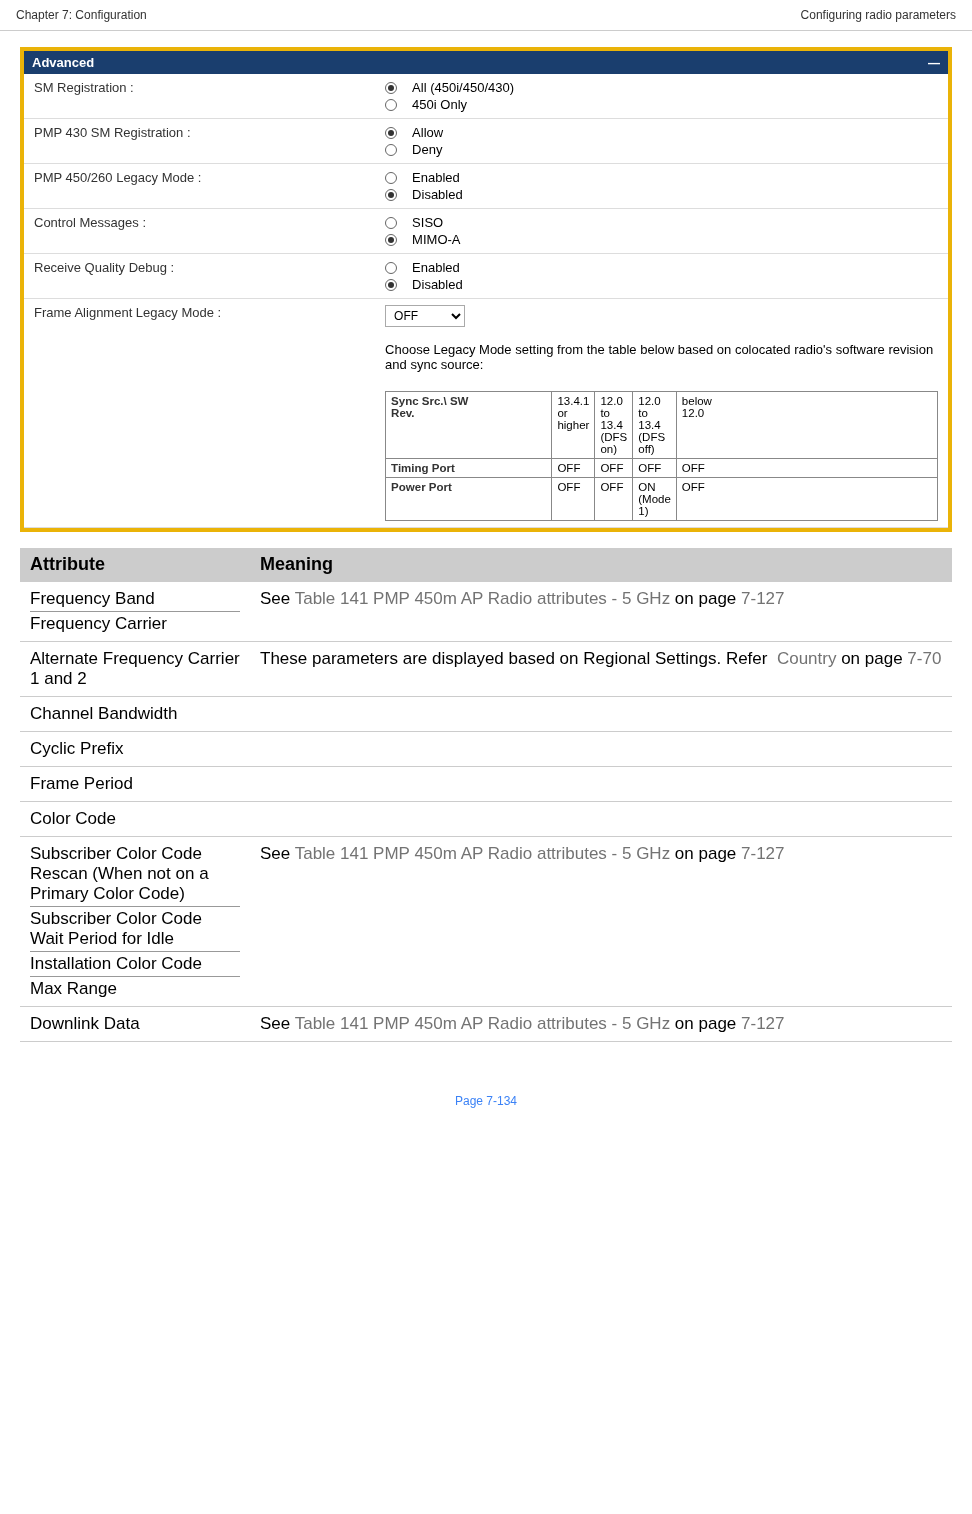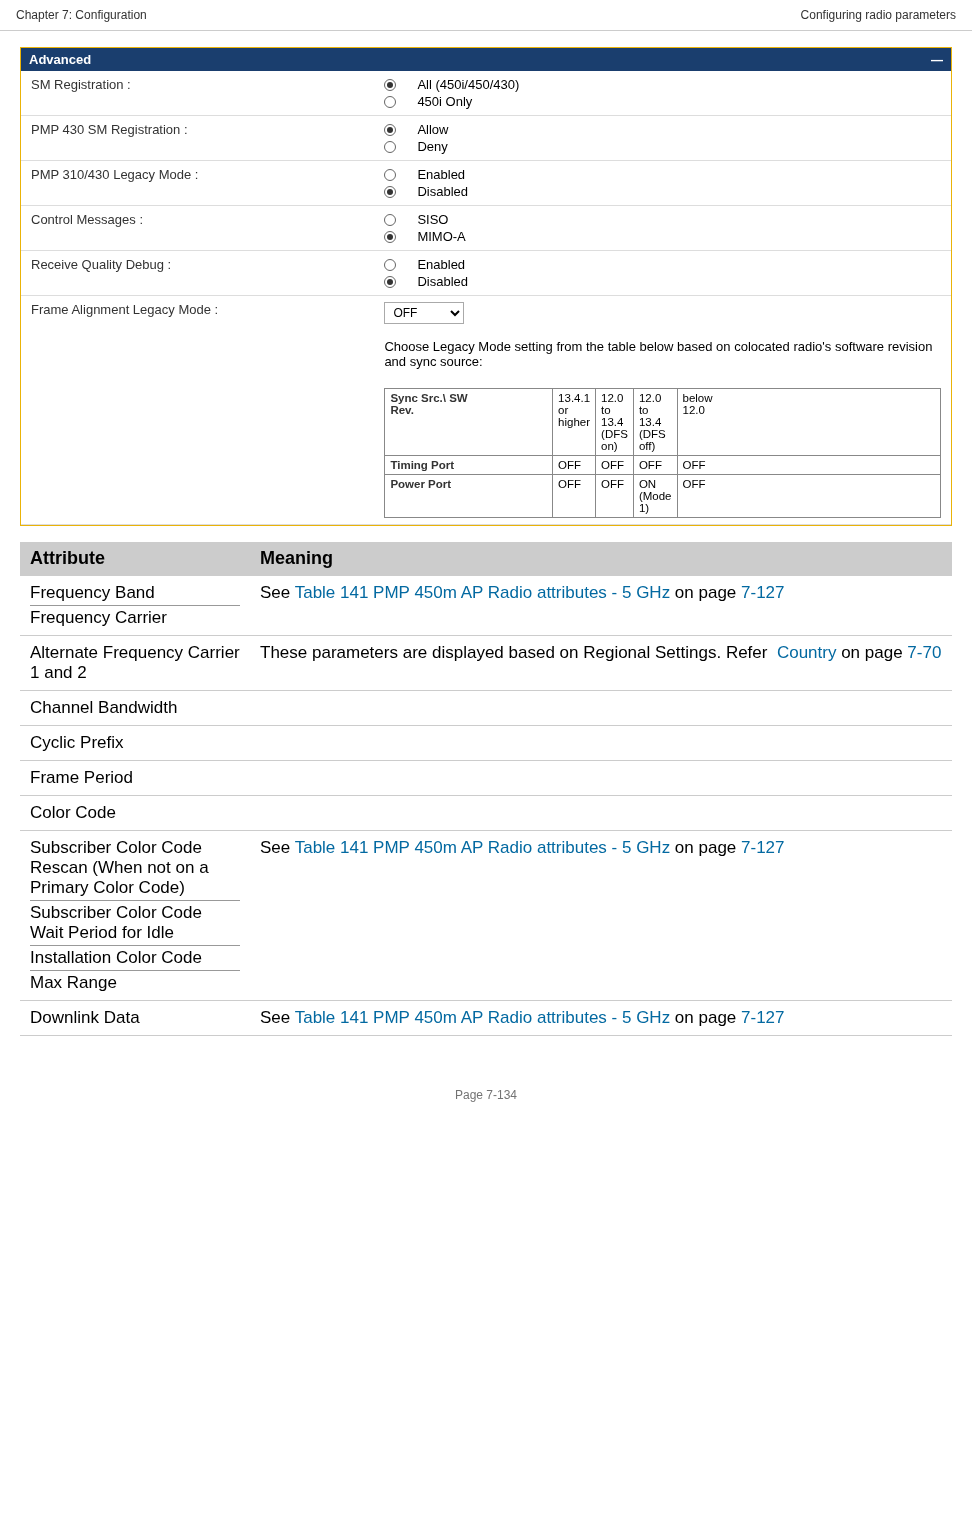--- a/index.html
+++ b/index.html
@@ -22,21 +22,21 @@
       border-bottom: 1px solid #ccc;
     }
 
     
     .main-content {
       padding: 16px 20px;
     }
 
     
     .advanced-box {
-      border: 1px solid #eab308;
+      border: 4px solid #eab308;
       margin-bottom: 16px;
     }
     .advanced-title {
       background: #1a3e6e;
       color: #fff;
       font-weight: bold;
       padding: 4px 8px;
       font-size: 13px;
       display: flex;
       justify-content: space-between;
@@ -71,21 +71,21 @@
 
     
     .radio-group {
       display: flex;
       flex-direction: column;
       gap: 2px;
     }
     .radio-item {
       display: flex;
       align-items: center;
-      gap: 21px;
+      gap: 15px;
     }
     .radio-dot {
       width: 12px;
       height: 12px;
       border-radius: 50%;
       border: 1px solid #666;
       display: inline-flex;
       align-items: center;
       justify-content: center;
       flex-shrink: 0;
@@ -146,30 +146,30 @@
     }
     .attr-table td:first-child {
       width: 230px;
     }
     .attr-table td:last-child {
       width: calc(100% - 230px);
     }
 
     
     a {
-      color: #0369a1;
+      color: #737373;
       text-decoration: none;
     }
 
     
     .page-footer {
       text-align: center;
       padding: 16px;
       font-size: 12px;
-      color: #737373;
+      color: #3b82f6;
       margin-top: 20px;
     }
 
     hr.section-divider {
       border: none;
       border-top: 1px solid #999;
       margin: 2px 0;
     }
   </style>
 </head>
@@ -217,21 +217,21 @@
             </label>
             <label class="radio-item">
               <span class="radio-dot"></span>
               <span>Deny</span>
             </label>
           </div>
         </td>
       </tr>
 
       <tr>
-        <td>PMP 310/430 Legacy Mode :</td>
+        <td>PMP 450/260 Legacy Mode :</td>
         <td>
           <div class="radio-group">
             <label class="radio-item">
               <span class="radio-dot"></span>
               <span>Enabled</span>
             </label>
             <label class="radio-item">
               <span class="radio-dot selected"></span>
               <span>Disabled</span>
             </label>

